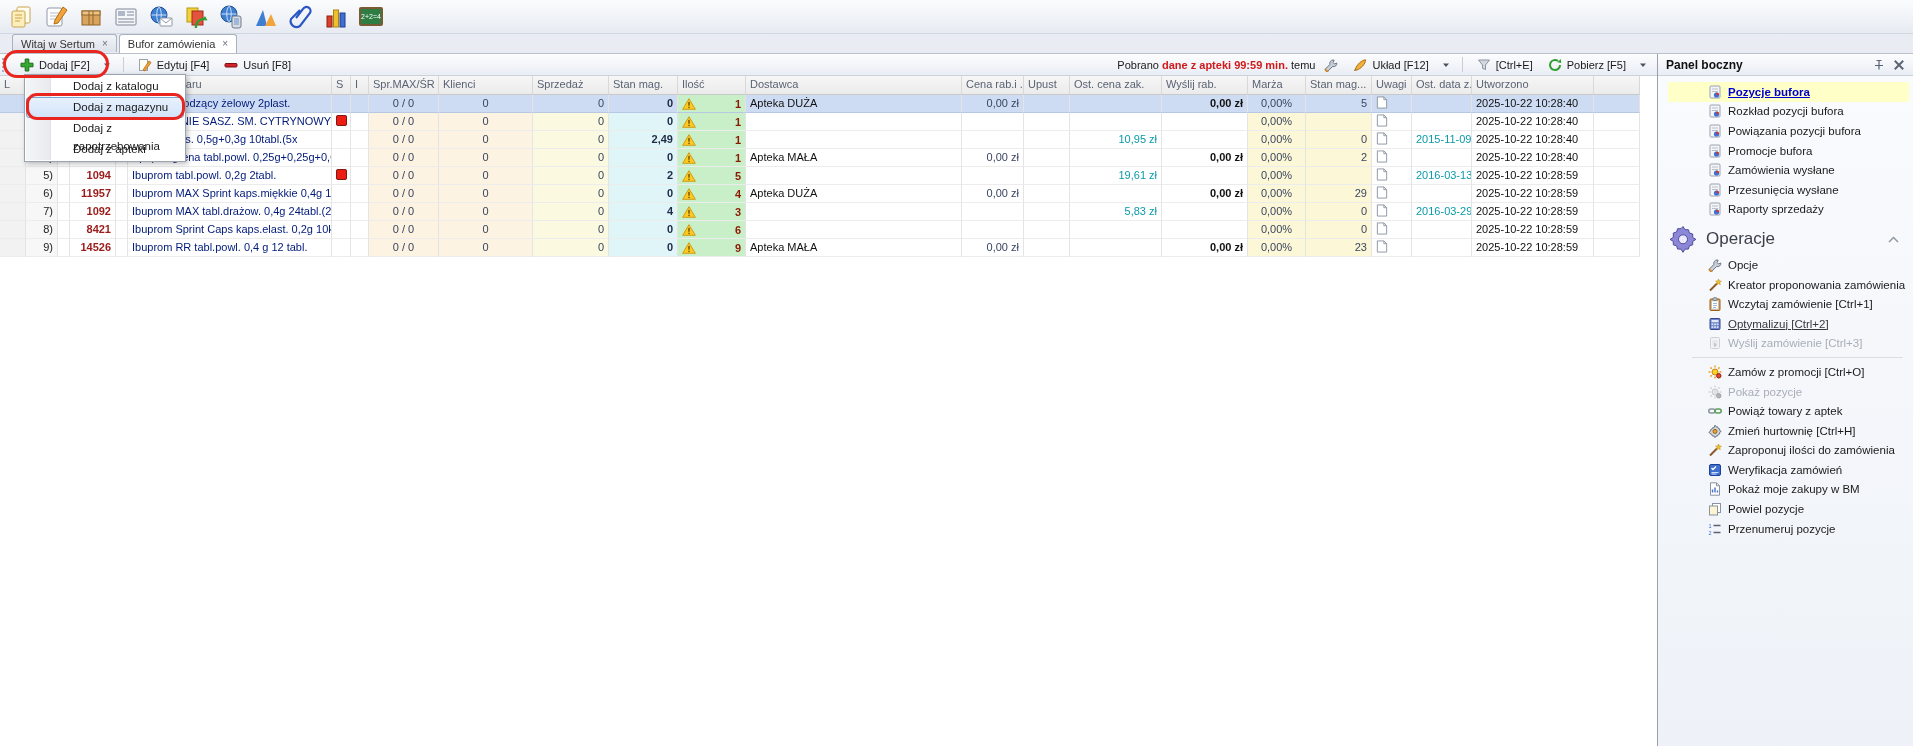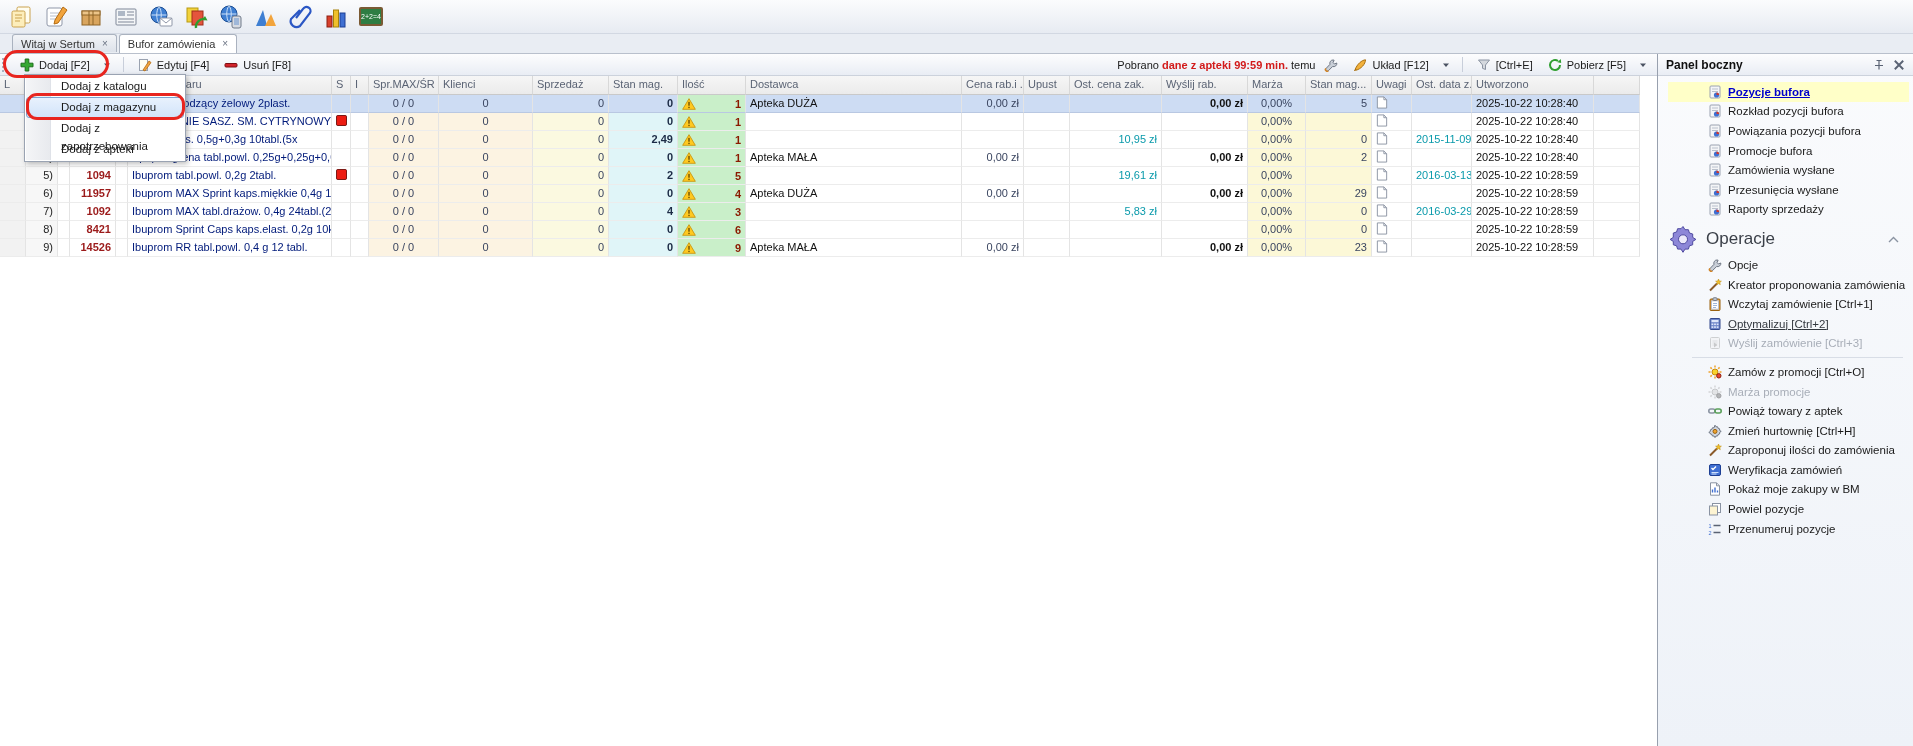--- a/index.html
+++ b/index.html
@@ -69,21 +69,21 @@
   .c-utworzono{color:#111}
   .row.sel .td{background:#cddcf3;border-bottom-color:#b9c8e2}
   .row.sel .c-ilosc{background:#c9efc9}
   .sq{width:11px;height:11px;margin:2px auto 0}
 
   
   .menu{position:absolute;left:24px;top:74px;width:158px;background:#fff;border:1px solid #9aa3b2;
         box-shadow:2px 2px 5px rgba(0,0,0,.25);padding:1px;z-index:40}
   .menu::before{content:"";position:absolute;left:1px;top:1px;bottom:1px;width:24px;
                 background:linear-gradient(90deg,#f4f5f7,#e8eaee);border-right:1px solid #dfe2e8}
-  .mitem{position:relative;height:19px;line-height:18px;padding-left:34px;color:#1a1a1a;cursor:pointer;
+  .mitem{position:relative;height:19px;line-height:18px;padding-left:46px;color:#1a1a1a;cursor:pointer;
          font-size:11.5px;border:1px solid transparent;border-radius:3px}
   .mitem.selected{background:linear-gradient(#e8f1fd,#d2e4fa);border-color:#7da2ce}
 
   
   .ellipse{position:absolute;border:3px solid #e8251f;border-radius:14px;z-index:60;pointer-events:none}
   .e1{left:3px;top:50px;width:100px;height:22px}
   .e2{left:26px;top:93px;width:153px;height:21px;border-radius:11px}
 
   
   .sidebar{flex:1;border-left:1px solid #98a0ae;background:linear-gradient(#fafbfd,#eef2f8);display:flex;flex-direction:column}
@@ -850,21 +850,21 @@
           <div class="sb-item disabled">
             <span class="iic">
               <svg viewBox="0 0 14 14" style="width: 100%; height: 100%;">
                 <g stroke="#f0a32c" stroke-width="1.5">
                   <path d="M7 .5v2M7 11.5v2M.5 7h2M11.5 7h2M2.4 2.4l1.4 1.4M10.2 10.2l1.4 1.4M11.6 2.4l-1.4 1.4M3.8 10.2l-1.4 1.4"></path>
                 </g>
                 <circle cx="7" cy="7" r="3" fill="#f8d22c" stroke="#c98a0a"></circle>
                 <circle cx="10.8" cy="10.8" r="2.2" fill="#e8452c" stroke="#8d1f10"></circle>
               </svg>
             </span>
-            <span class="lbl">Marża promocje</span>
+            <span class="lbl">Pokaż pozycje</span>
           </div>
           <div class="sb-item">
             <span class="iic">
               <svg viewBox="0 0 14 14" style="width: 100%; height: 100%;">
                 <rect x="0.8" y="5" width="6.2" height="4" rx="2" fill="none" stroke="#8a93a2" stroke-width="1.6"></rect>
                 <rect x="7" y="5" width="6.2" height="4" rx="2" fill="none" stroke="#5aa05a" stroke-width="1.6"></rect>
               </svg>
             </span>
             <span class="lbl">Powiąż towary z aptek</span>
           </div>

